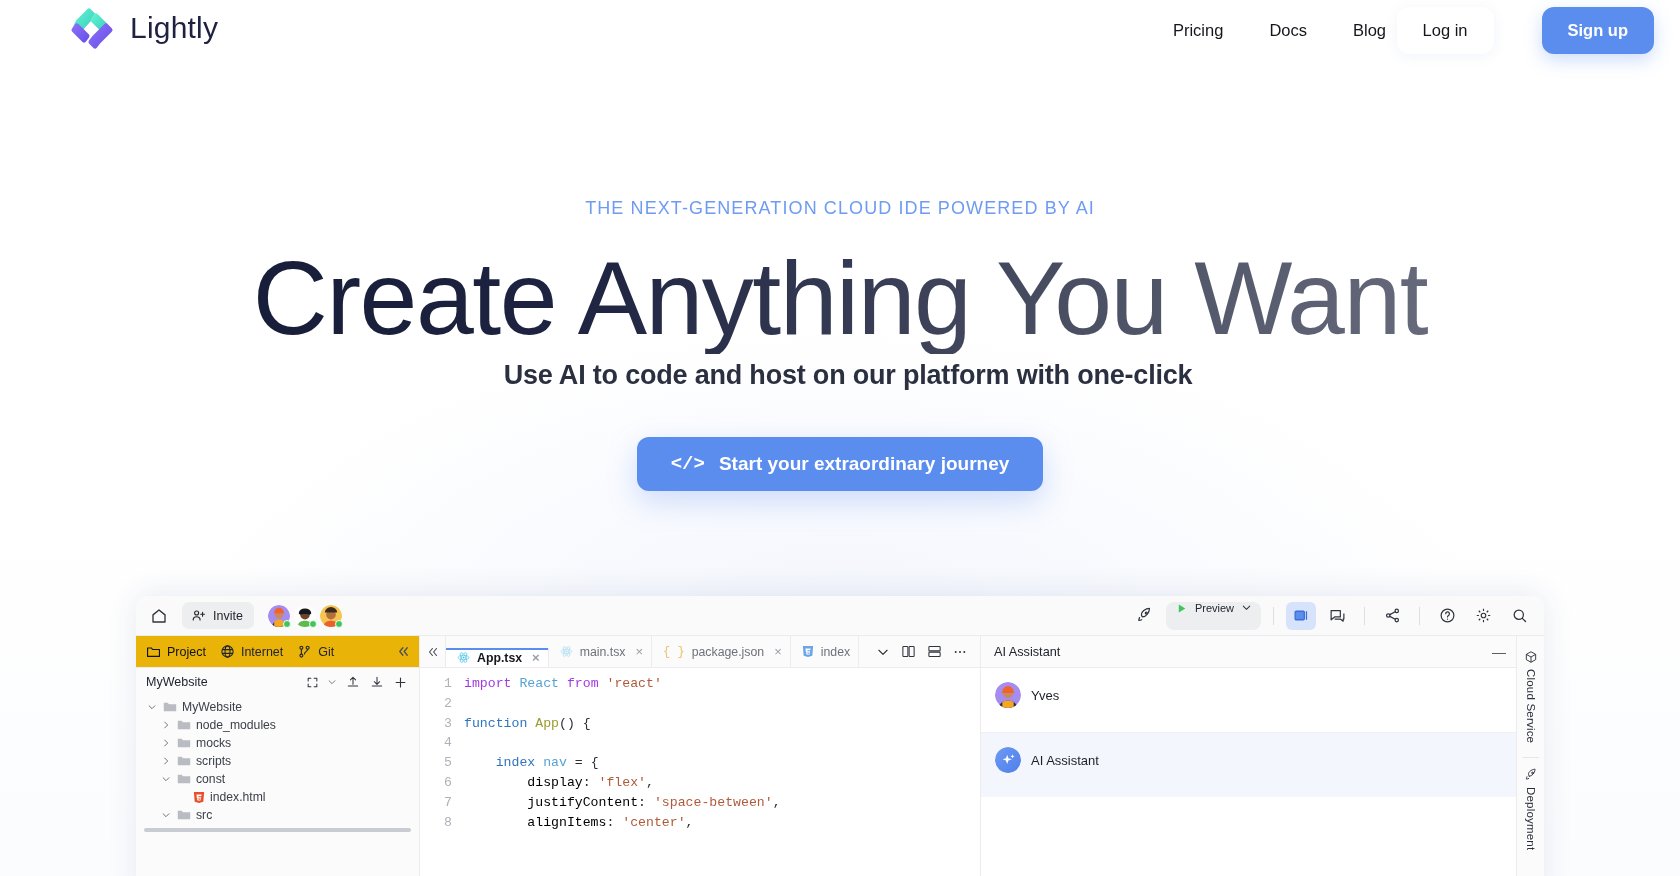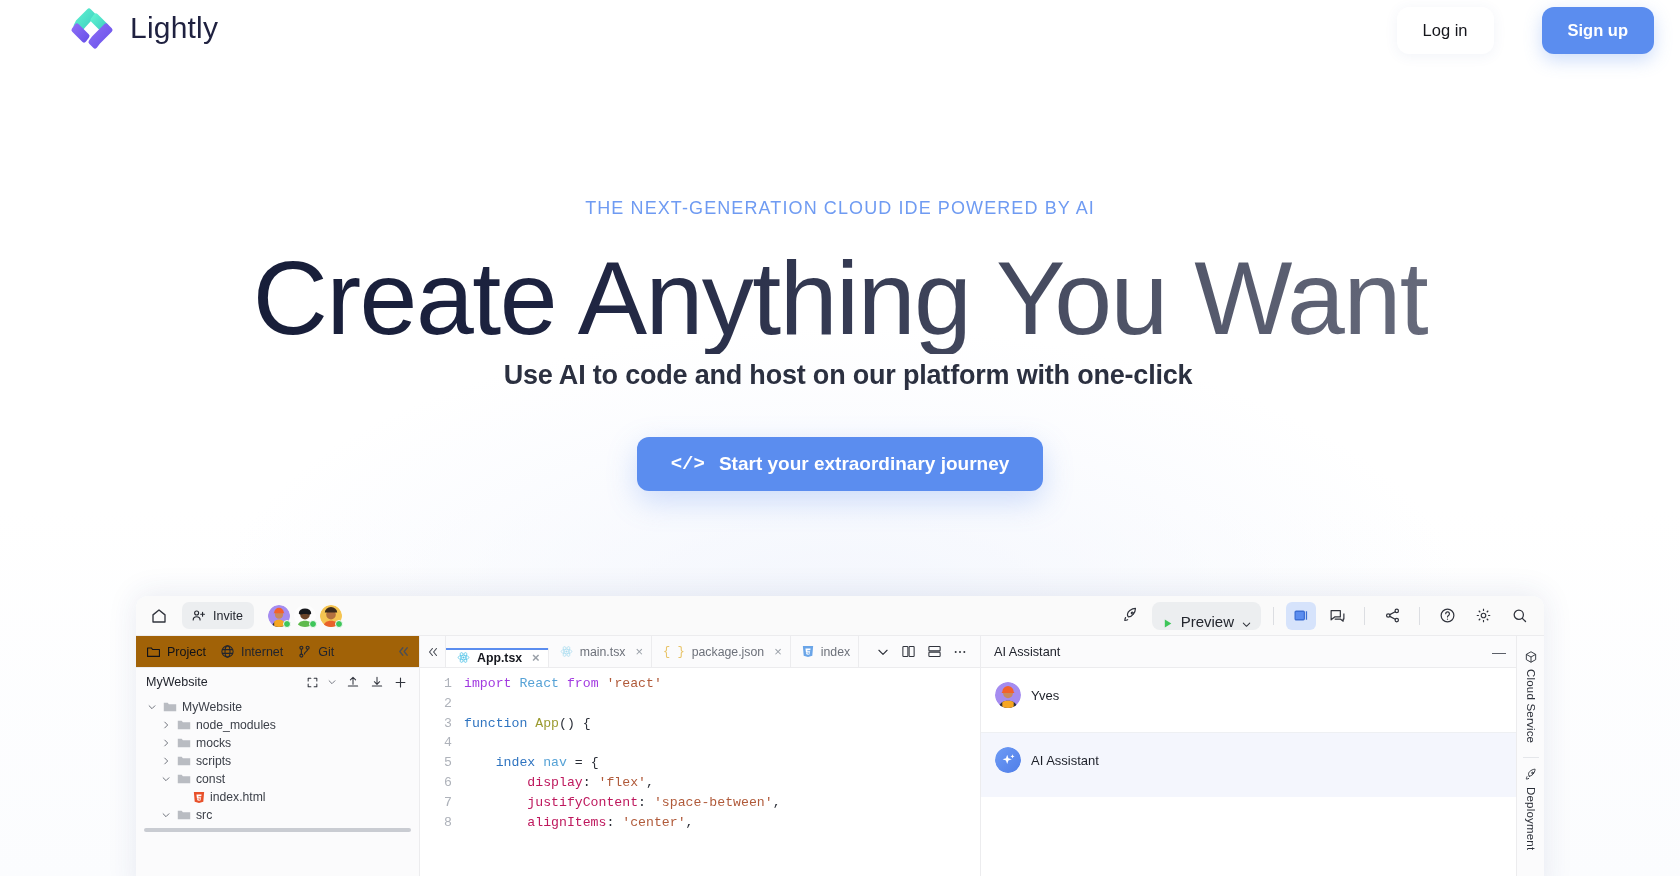--- a/index.html
+++ b/index.html
@@ -131,43 +131,43 @@
   .avatars { display: flex; align-items: center; gap: 4px; margin-left: 8px; }
   .av { position: relative; width: 22px; height: 22px; border-radius: 50%; overflow: visible; }
   .av .face { width: 22px; height: 22px; border-radius: 50%; display: block; }
   .av .dot {
     position: absolute; right: -1px; bottom: -1px;
     width: 8px; height: 8px; border-radius: 50%;
     background: #3ec65a; border: 1.5px solid #fafafa;
   }
   .spacer { flex: 1 1 auto; }
   .preview-btn {
-    display: flex; align-items: flex-end; gap: 7px;
+    display: flex; align-items: flex-start; gap: 7px;
     background: #eceef0; border-radius: 8px;
     height: 28px; padding: 0 9px;
-    font-size: 15px; color: #23262e; cursor: pointer; font-weight: 500;
+    font-size: 11px; color: #23262e; cursor: pointer; font-weight: 500;
   }
   .vdiv { width: 1px; height: 18px; background: #dcdee2; margin: 0 6px; }
   .tb-active { background: #d6e3fb; border-radius: 6px; }
 
   .ide-body { flex: 1 1 auto; display: flex; min-height: 0; }
 
   
   .sidebar {
     width: 284px; flex: 0 0 284px;
     background: #fbfbfc;
     border-right: 1px solid #ececee;
     display: flex; flex-direction: column;
   }
   .side-tabs {
     height: 32px; flex: 0 0 32px;
     display: flex; gap: 14px;
     padding: 0 8px 0 10px;
     border-bottom: 1px solid #ececee;
-    background: #a16207;
+    background: #eab308;
   }
   .side-tab { display: flex; align-items: center; gap: 6px; font-size: 12.5px; color: #22252e; cursor: pointer; }
   .side-tab.active { color: #101219; font-weight: 500; }
   .proj-head {
     height: 28px; flex: 0 0 28px;
     display: flex; align-items: center;
     padding: 0 8px 0 10px; gap: 3px;
     font-size: 12.5px; color: #22252e;
   }
   .tree { flex: 1 1 auto; padding: 2px 0 0 0; overflow: hidden; }
@@ -217,21 +217,21 @@
   .cl { display: flex; white-space: pre; }
   .ln {
     width: 44px; flex: 0 0 44px; text-align: right; padding-right: 12px;
     color: #aeb2ba; user-select: none;
   }
   .kw  { color: #a23ae0; }
   .kw2 { color: #2f74c0; }
   .fn  { color: #9b9b2f; }
   .str { color: #b05a3a; }
   .pl  { color: #2b2f38; }
-  .prop{ color: #be185d; font-family: Liberation Mono, monospace; }
+  .prop{ color: #000000; font-family: Liberation Mono, monospace; }
   .typ { color: #56a2d6; }
 
   
   .ai {
     width: 536px; flex: 0 0 536px;
     border-left: 1px solid #ececee;
     display: flex; flex-direction: column;
     background: #fff;
   }
   .ai-head {
@@ -287,20 +287,25 @@
           </linearGradient>
         </defs>
         <path d="M21 5 L10 16 L8 20 L12 24 L15 20 L25 9 Z" fill="url(#lgA)" stroke="url(#lgA)" stroke-width="5" stroke-linejoin="round" stroke-linecap="round"></path>
         <path d="M9 20 L19 30 L16 34 L6 24 Z" fill="url(#lgB)" stroke="url(#lgB)" stroke-width="5" stroke-linejoin="round" stroke-linecap="round"></path>
         <path d="M28 10 L38 20 L35 24 L25 14 Z" fill="url(#lgA)" stroke="url(#lgA)" stroke-width="5" stroke-linejoin="round" stroke-linecap="round"></path>
         <path d="M38 20 L26 32 L23 36 L27 40 L30 36 L42 24 Z" fill="url(#lgB)" stroke="url(#lgB)" stroke-width="5" stroke-linejoin="round" stroke-linecap="round"></path>
       </svg>
       <span class="brand-name">Lightly</span>
     </div>
 
+    <div class="nav-links">
+      <span class="nav-link">Pricing</span>
+      <span class="nav-link">Docs</span>
+      <span class="nav-link">Blog</span>
+    </div>
 
     <div class="nav-actions">
       <button class="btn-login">Log in</button>
       <button class="btn-signup">Sign up</button>
     </div>
   </div>
 
   <div class="hero">
     <div class="eyebrow">THE NEXT-GENERATION CLOUD IDE POWERED BY AI</div>
     <h1 class="hero-title">Create Anything You Want</h1>

